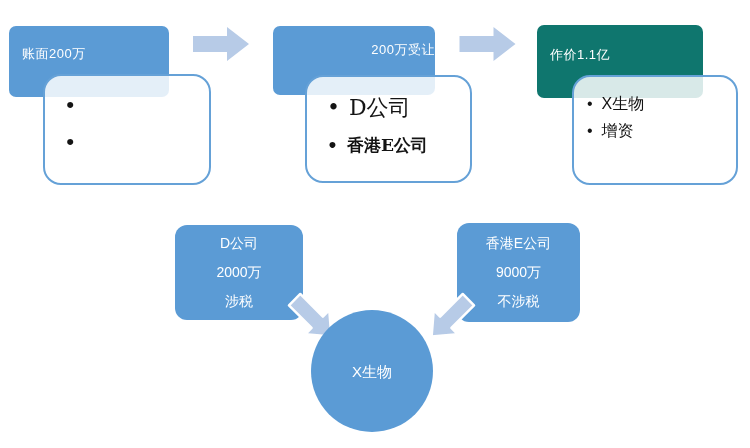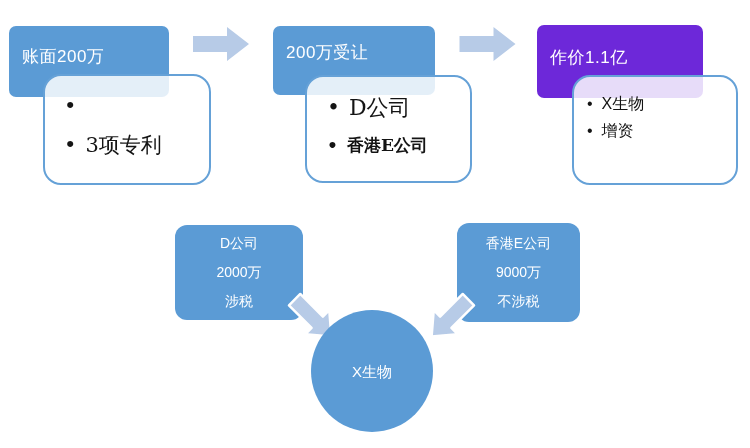--- a/index.html
+++ b/index.html
@@ -2,21 +2,21 @@
 <html><head>
 <meta charset="utf-8">
 <style>
   html,body { margin:0; padding:0; background:#ffffff; }
   .canvas {
     position:relative; width:750px; height:448px; background:#ffffff;
     font-family:"Liberation Sans", sans-serif; overflow:hidden;
   }
   
   .hdr-box { position:absolute; border-radius:7px; color:#ffffff; }
-  .hdr-label { display:block; font-size:17px; padding-left:13px; letter-spacing:0.5px; }
+  .hdr-label { display:block; font-size:13px; padding-left:13px; letter-spacing:0.5px; }
   .h1 .hdr-label { padding-top:19px; }
   .h2 .hdr-label { padding-top:15px; }
   .h3 .hdr-label { padding-top:21px; }
   
   .white-box {
     position:absolute; border-radius:18px; border:2px solid #65a1d7;
     background:rgba(255,255,255,0.84); box-sizing:border-box; color:#141414;
   }
   .bullet-line { display:flex; align-items:baseline; }
   .bullet { margin-right:9px; }
@@ -52,47 +52,46 @@
 
   <div class="hdr-box h1" style="left: 9px; top: 26px; width: 160px; height: 71px; background-color: rgb(91, 155, 213);">
     <span class="hdr-label">账面200万</span>
   </div>
   <div class="white-box wb1" style="left: 43px; top: 74px; width: 168px; height: 111px; border-color: rgb(101, 161, 215);">
     <div class="bullet-line">
       <span class="bullet">•</span>
     </div>
     <div class="bullet-line">
       <span class="bullet">•</span>
-      <span>3项专利</span>
     </div>
   </div>
 
   <svg class="flow-arrow" style="left:193px; top:27px;" width="56" height="34" viewBox="0 0 56 34">
     <polygon points="0,9 34,9 34,0 56,17 34,34 34,25 0,25" fill="#b7cbe7"></polygon>
   </svg>
 
-  <div class="hdr-box h2" style="left: 273px; top: 26px; width: 162px; height: 69px; background-color: rgb(91, 155, 213);">
+  <div class="hdr-box h2" style="left: 273px; top: 26px; width: 162px; height: 69px; background-color: rgb(91, 155, 213); text-align: right;">
     <span class="hdr-label">200万受让</span>
   </div>
   <div class="white-box wb2" style="left: 305px; top: 75px; width: 167px; height: 108px; border-color: rgb(101, 161, 215);">
     <div class="bullet-line line-a">
       <span class="bullet">•</span>
       <span>D公司</span>
     </div>
     <div class="bullet-line line-b">
       <span class="bullet">•</span>
       <span>香港E公司</span>
     </div>
   </div>
 
   <svg class="flow-arrow" style="left:459px; top:27px;" width="57" height="34" viewBox="0 0 56 34">
     <polygon points="0,9 34,9 34,0 56,17 34,34 34,25 0,25" fill="#b7cbe7"></polygon>
   </svg>
 
-  <div class="hdr-box h3" style="left: 537px; top: 25px; width: 166px; height: 73px; background-color: #6d28d9;">
+  <div class="hdr-box h3" style="left: 537px; top: 25px; width: 166px; height: 73px; background-color: #0f766e;">
     <span class="hdr-label">作价1.1亿</span>
   </div>
   <div class="white-box wb3" style="left: 572px; top: 75px; width: 166px; height: 110px; border-color: rgb(101, 161, 215);">
     <div class="bullet-line">
       <span class="bullet">•</span>
       <span>X生物</span>
     </div>
     <div class="bullet-line">
       <span class="bullet">•</span>
       <span>增资</span>

